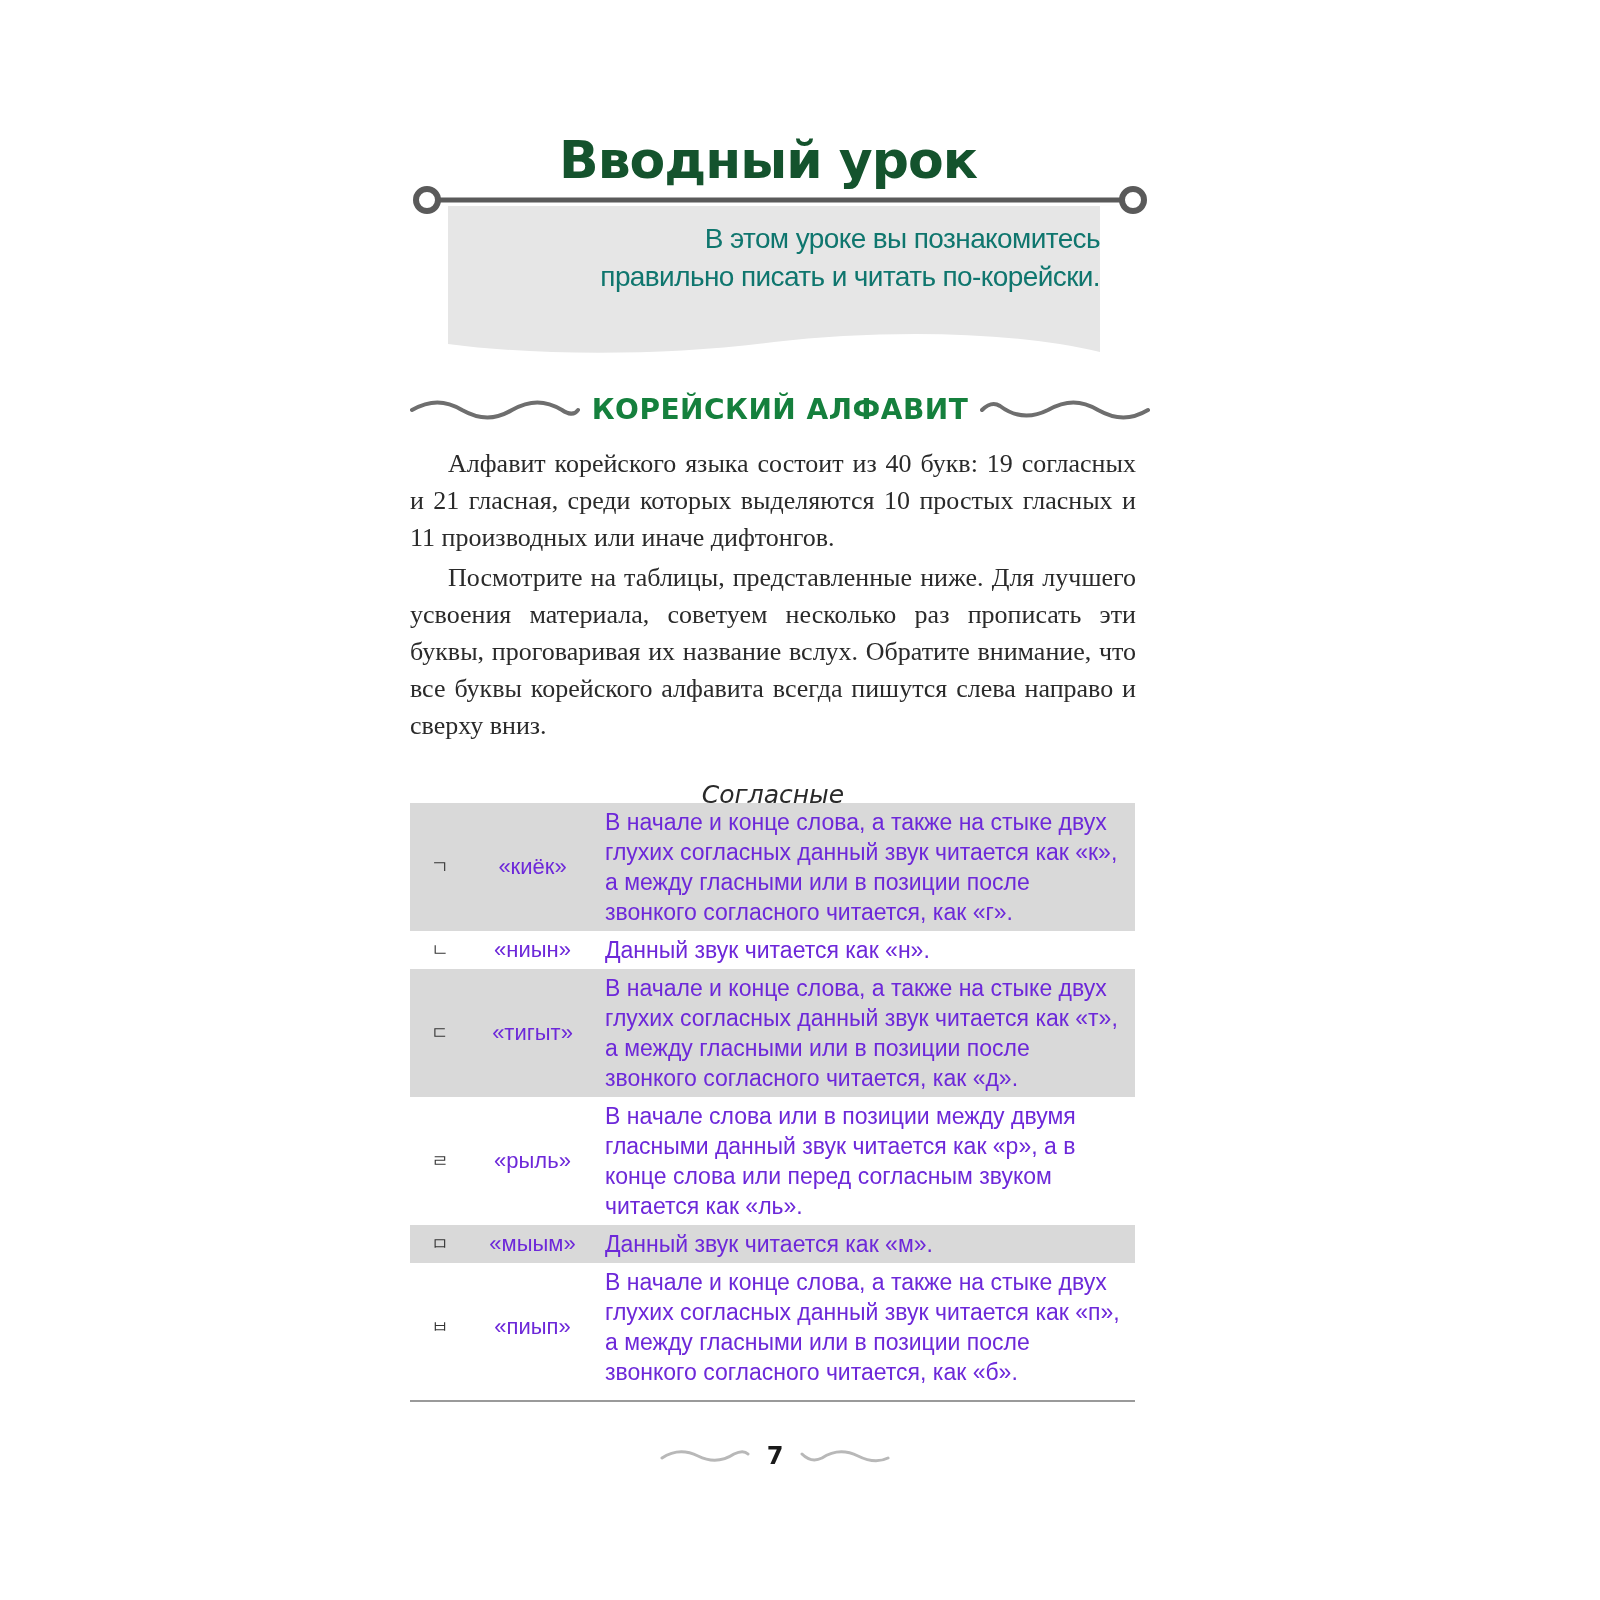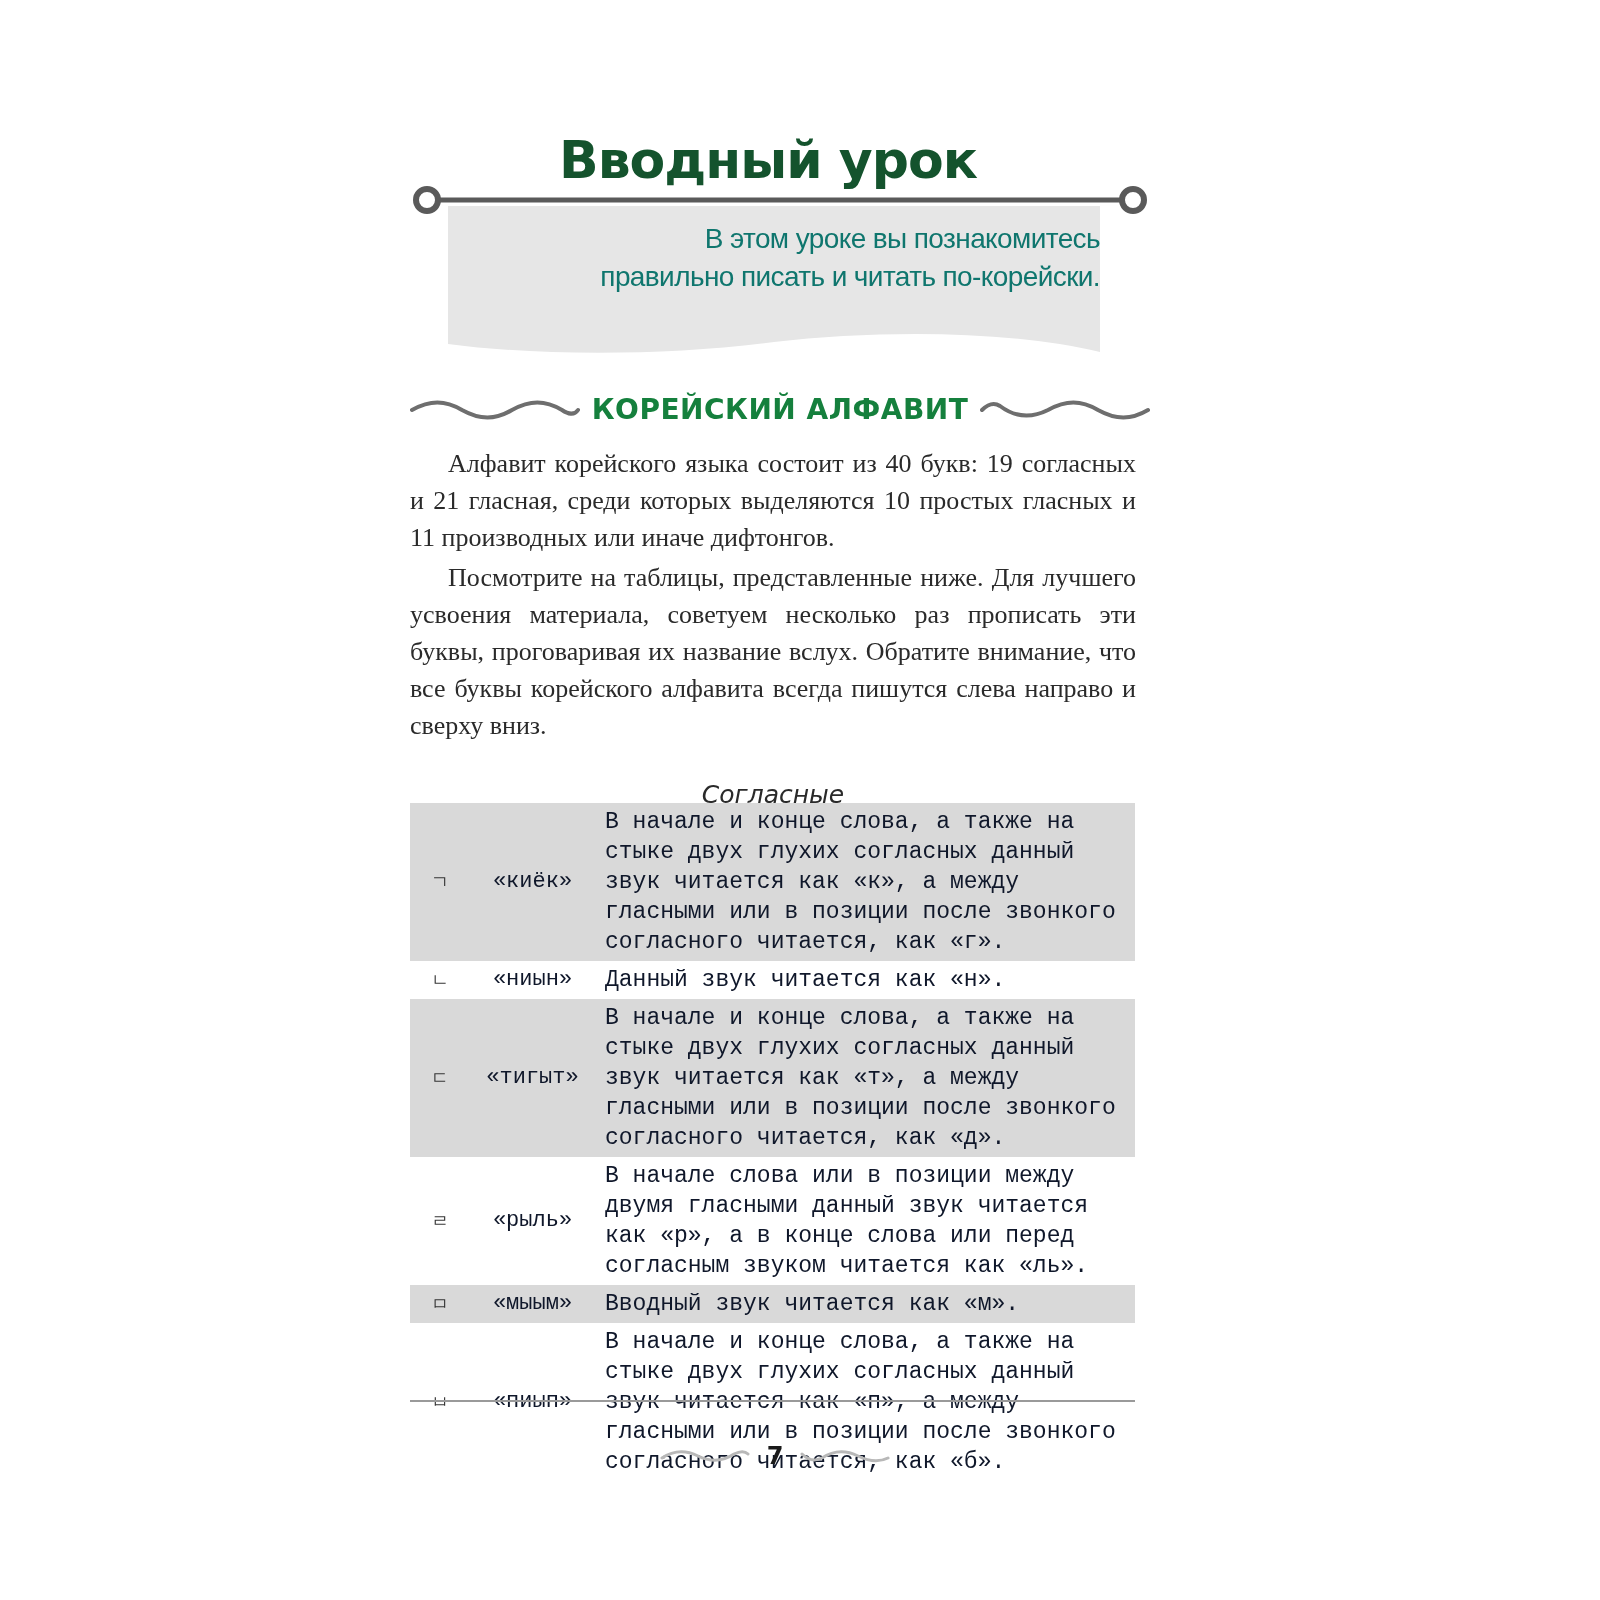--- a/index.html
+++ b/index.html
@@ -46,22 +46,22 @@
   .body-text p { margin: 0; text-indent: 38px; }
 
   .table-caption {
     position: absolute; left: 410px; width: 726px; top: 757px; text-align: center;
     font-family: "DejaVu Sans", sans-serif; font-style: italic; font-size: 25px;
     line-height: 36px; color: #2a2a2a; margin-top: 20px;
   }
 
   .ctable { position: absolute; left: 410px; top: 803px; width: 725px; border-collapse: collapse; }
   .ctable td {
-    font-family: Liberation Mono, monospace; font-size: 23px; line-height: 30px;
-    color: #0f172a; vertical-align: middle; padding: 4px 0;
+    font-family: Liberation Sans, sans-serif; font-size: 23px; line-height: 30px;
+    color: #6d28d9; vertical-align: middle; padding: 4px 0;
   }
   .ctable tr.shaded td { background: #d9d9d9; }
   .ctable td.jamo { width: 60px; text-align: center; font-family: "DejaVu Sans", sans-serif; font-size: 18px; color: #333; }
   .ctable td.name { width: 125px; text-align: center; font-size: 22px; }
   .ctable td.desc { padding-left: 10px; padding-right: 8px; }
   .ctable-bottom { position: absolute; left: 410px; top: 1400px; width: 725px; height: 2px; background: #9a9a9a; }
 
   .footer { position: absolute; left: 640px; top: 1436px; width: 270px; height: 40px; }
   .footer .wave-l { position: absolute; left: 20px; top: 10px; width: 90px; height: 20px; }
   .footer .wave-r { position: absolute; right: 20px; top: 10px; width: 90px; height: 20px; }
@@ -128,21 +128,21 @@
           <td class="desc">В начале и конце слова, а также на стыке двух глухих согласных данный звук читается как «т», а между гласными или в позиции после звонкого согласного читается, как «д».</td>
         </tr>
         <tr>
           <td class="jamo">ㄹ</td>
           <td class="name">«рыль»</td>
           <td class="desc">В начале слова или в позиции между двумя гласными данный звук читается как «р», а в конце слова или перед согласным звуком читается как «ль».</td>
         </tr>
         <tr class="shaded">
           <td class="jamo">ㅁ</td>
           <td class="name">«мыым»</td>
-          <td class="desc">Вводный звук читается как «м».</td>
+          <td class="desc">Данный звук читается как «м».</td>
         </tr>
         <tr>
           <td class="jamo">ㅂ</td>
           <td class="name">«пиып»</td>
           <td class="desc">В начале и конце слова, а также на стыке двух глухих согласных данный звук читается как «п», а между гласными или в позиции после звонкого согласного читается, как «б».</td>
         </tr>
       </tbody>
   </table>
   <div class="ctable-bottom"></div>
 

